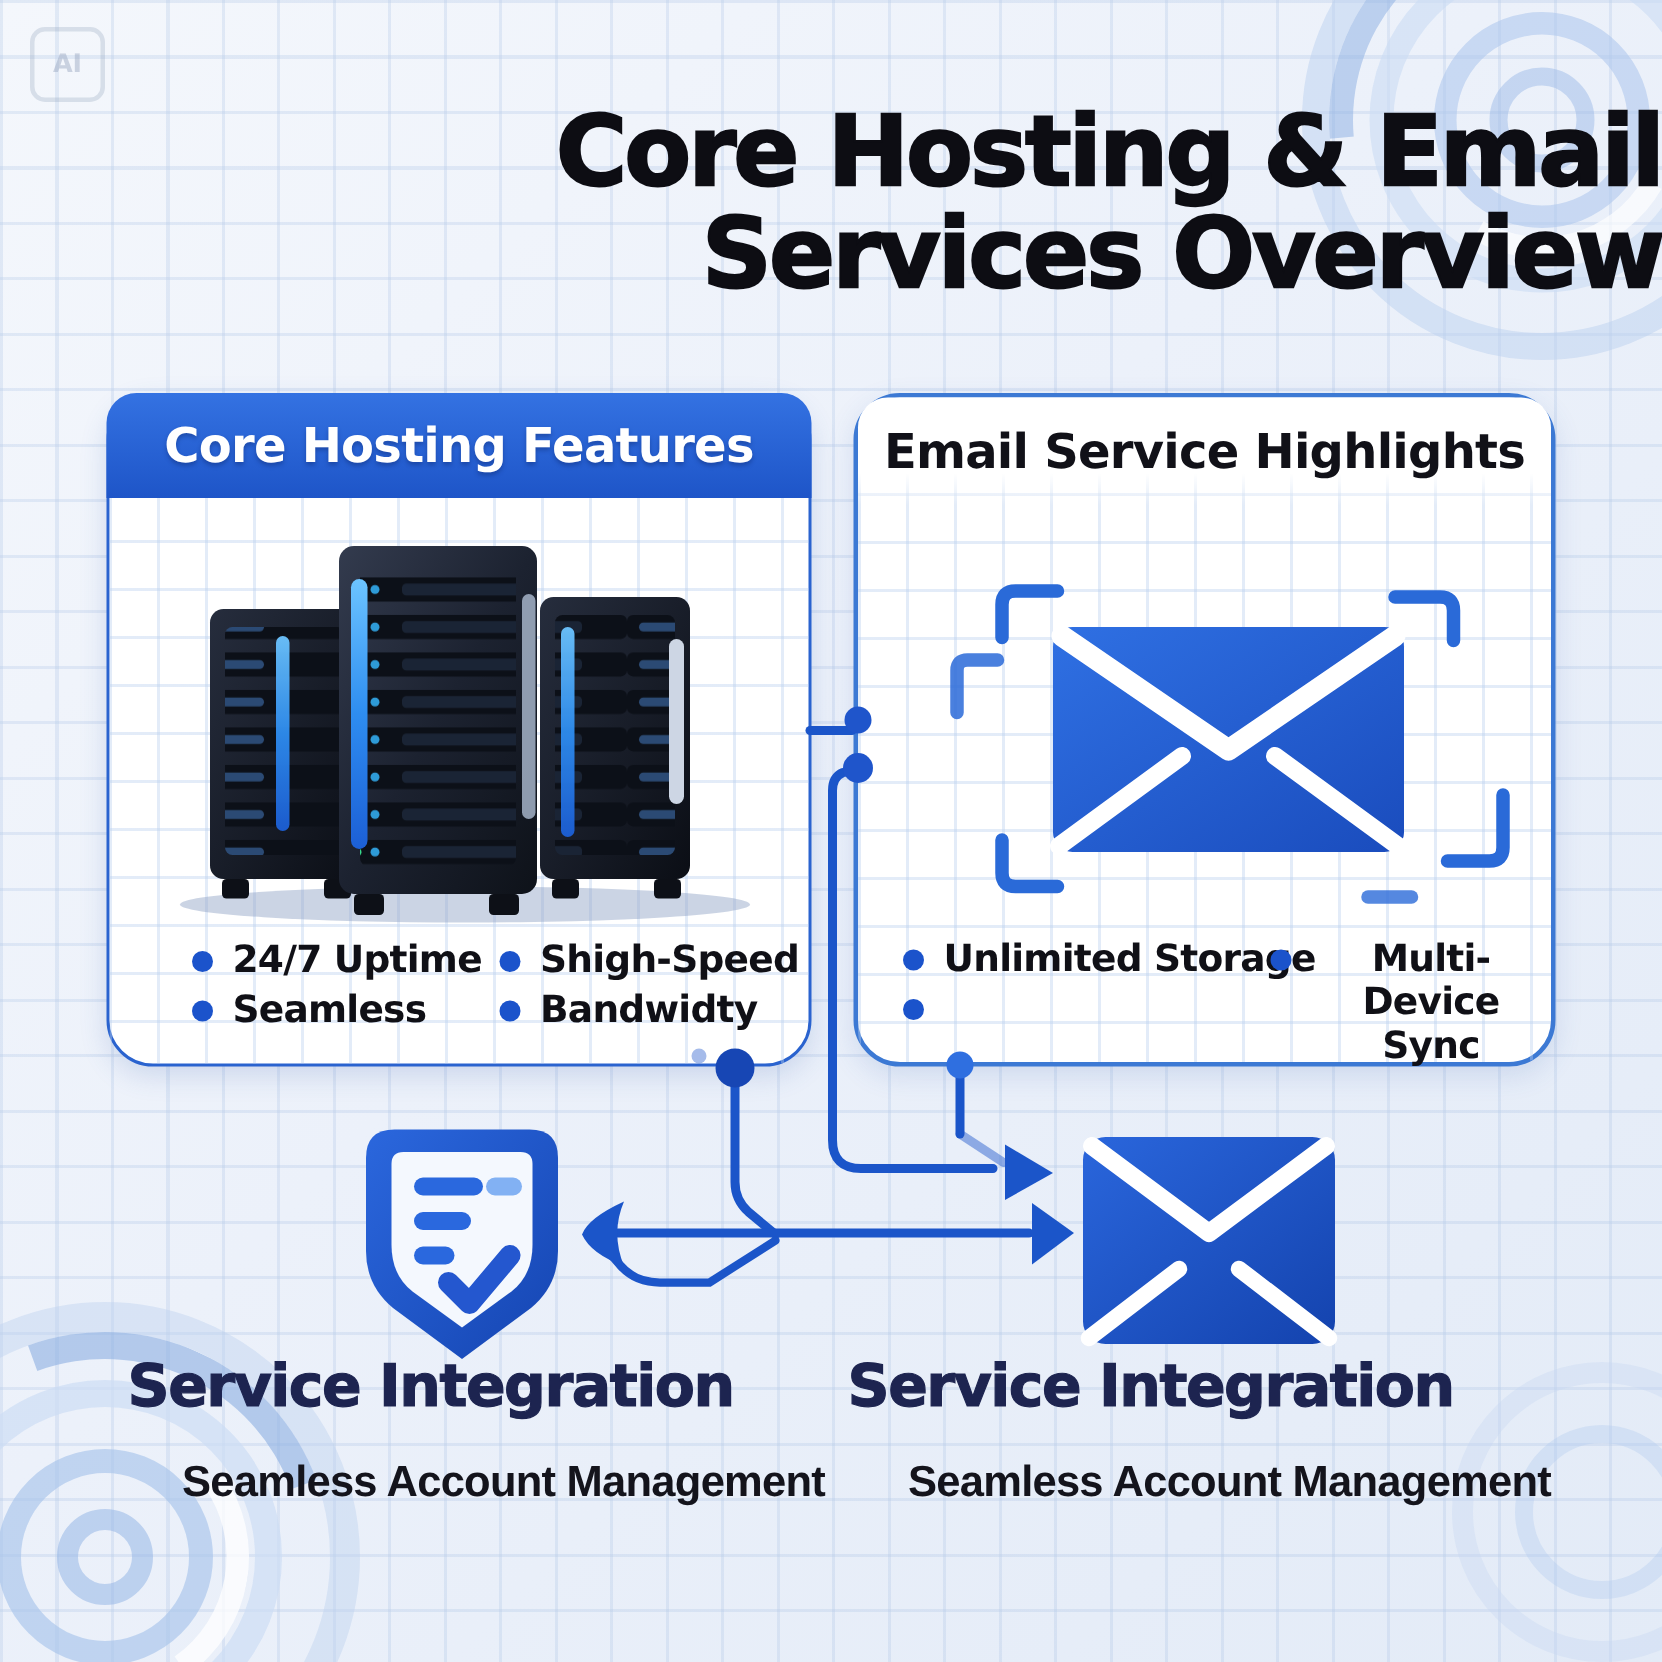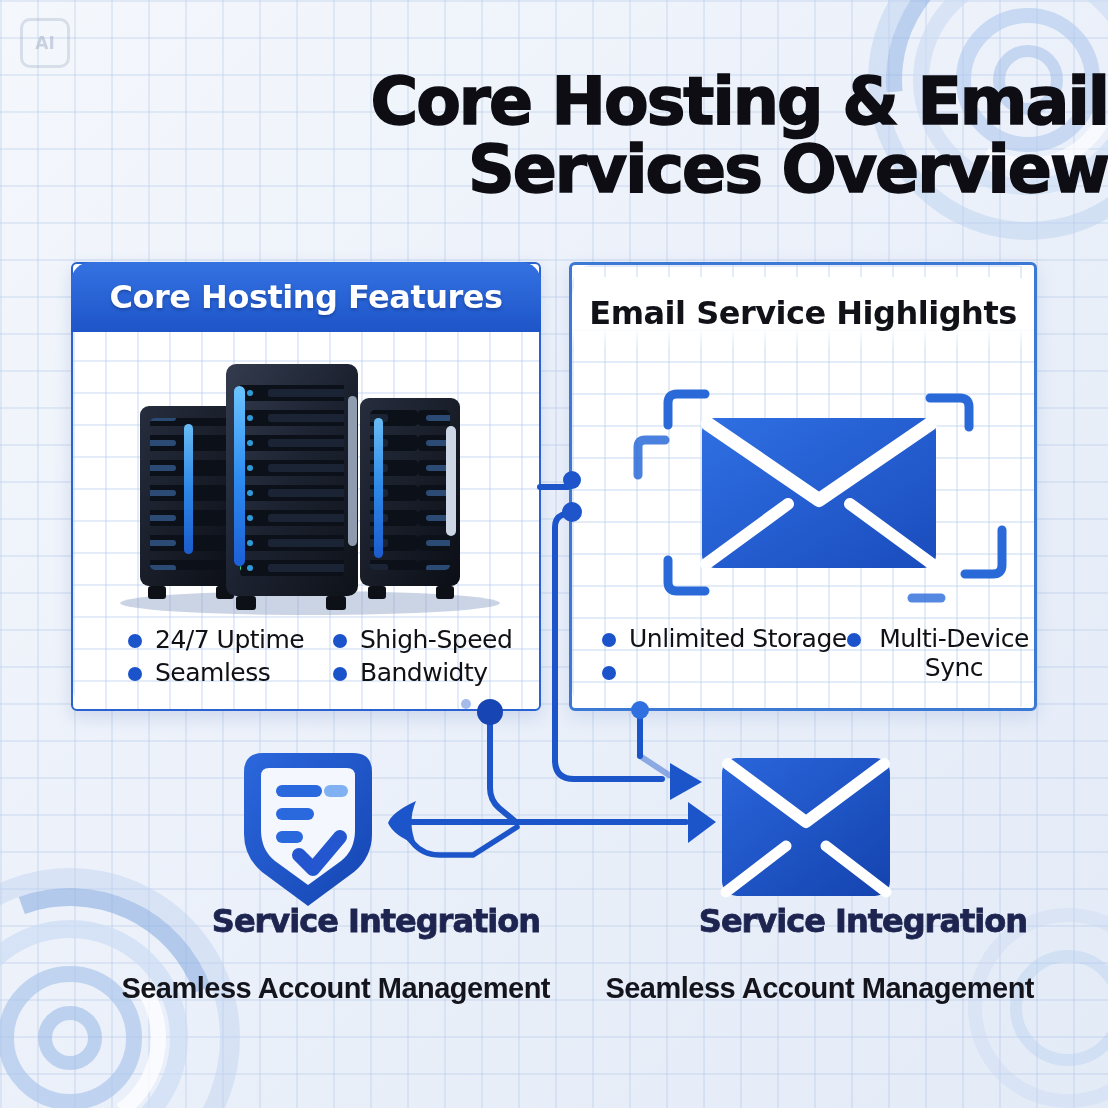--- a/index.html
+++ b/index.html
@@ -25,55 +25,55 @@
     border:3px solid rgba(150,165,190,.30);color:rgba(150,165,190,.45);
     display:flex;align-items:center;justify-content:center;font-size:17px;font-weight:bold;
   }
   
   .title{
     position:absolute;left:0;top:68px;width:100%;text-align:right;
     font-weight:bold;color:#0d0d13;font-size:65px;line-height:1.05;letter-spacing:-2px;
     -webkit-text-stroke:1.5px #0d0d13;
   }
   
-  .card{position:absolute;border-radius:6px;box-sizing:border-box;background:#ffffff;}
+  .card{position:absolute;border-radius:31px;box-sizing:border-box;background:#ffffff;}
   .card .body-grid{
     position:absolute;inset:0;border-radius:20px;pointer-events:none;
     background-image:
       repeating-linear-gradient(to right, rgba(185,207,238,.40) 0 2px, transparent 2px 32px),
       repeating-linear-gradient(to bottom, rgba(185,207,238,.40) 0 2px, transparent 2px 32px);
   }
   #hosting-card{left:71px;top:262px;width:470px;height:449px;border:2px solid #2a63cf;
     box-shadow:0 6px 18px rgba(60,100,180,.18);}
   #email-card{left:569px;top:262px;width:468px;height:449px;border:3px solid #3c79d4;
     box-shadow:0 6px 18px rgba(60,100,180,.15);}
   .card-header-bar{
     position:absolute;left:-2px;top:-2px;right:-2px;height:70px;border-radius:20px 20px 0 0;
     background:linear-gradient(180deg,#3472e2 0%,#1e55c8 100%);
     display:flex;align-items:center;justify-content:center;
     color:#ffffff;font-size:32px;font-weight:bold;letter-spacing:-.5px;
     text-shadow:0 2px 3px rgba(10,30,90,.35);
   }
   .card-header-plain{
-    position:absolute;left:0;top:12px;right:0;height:72px;
+    position:absolute;left:0;top:0;right:0;height:72px;
     display:flex;align-items:center;justify-content:center;
     color:#111118;font-size:32px;font-weight:bold;letter-spacing:-.5px;
     background:linear-gradient(180deg,#ffffff 70%,rgba(255,255,255,0) 100%);
     border-radius:20px 20px 0 0;
   }
   .illus{position:absolute;}
   
   .bullet-col{position:absolute;display:flex;flex-direction:column;gap:4px;}
   .bullet{display:flex;align-items:flex-start;gap:13px;
-    font-size:25px;font-weight:normal;color:#101016;line-height:1.15;letter-spacing:-.5px;}
+    font-size:25px;font-weight:bold;color:#101016;line-height:1.15;letter-spacing:-.5px;}
   .dot{flex:0 0 auto;width:14px;height:14px;border-radius:50%;background:#1b53cb;margin-top:8px;}
   .wrap-center{width:160px;text-align:center;}
   
   .integration-title{
-    position:absolute;text-align:right;font-size:32px;font-weight:bold;color:#1d2450;
+    position:absolute;text-align:left;font-size:39px;font-weight:bold;color:#1d2450;
     letter-spacing:-1px;-webkit-text-stroke:.8px #1d2450;
   }
   .integration-sub{
     position:absolute;text-align:right;font-size:29px;font-weight:bold;color:#14141c;
     letter-spacing:-.5px;font-family:"Liberation Sans",sans-serif;
   }
   svg{display:block;}
 </style>
 </head>
 <body>

